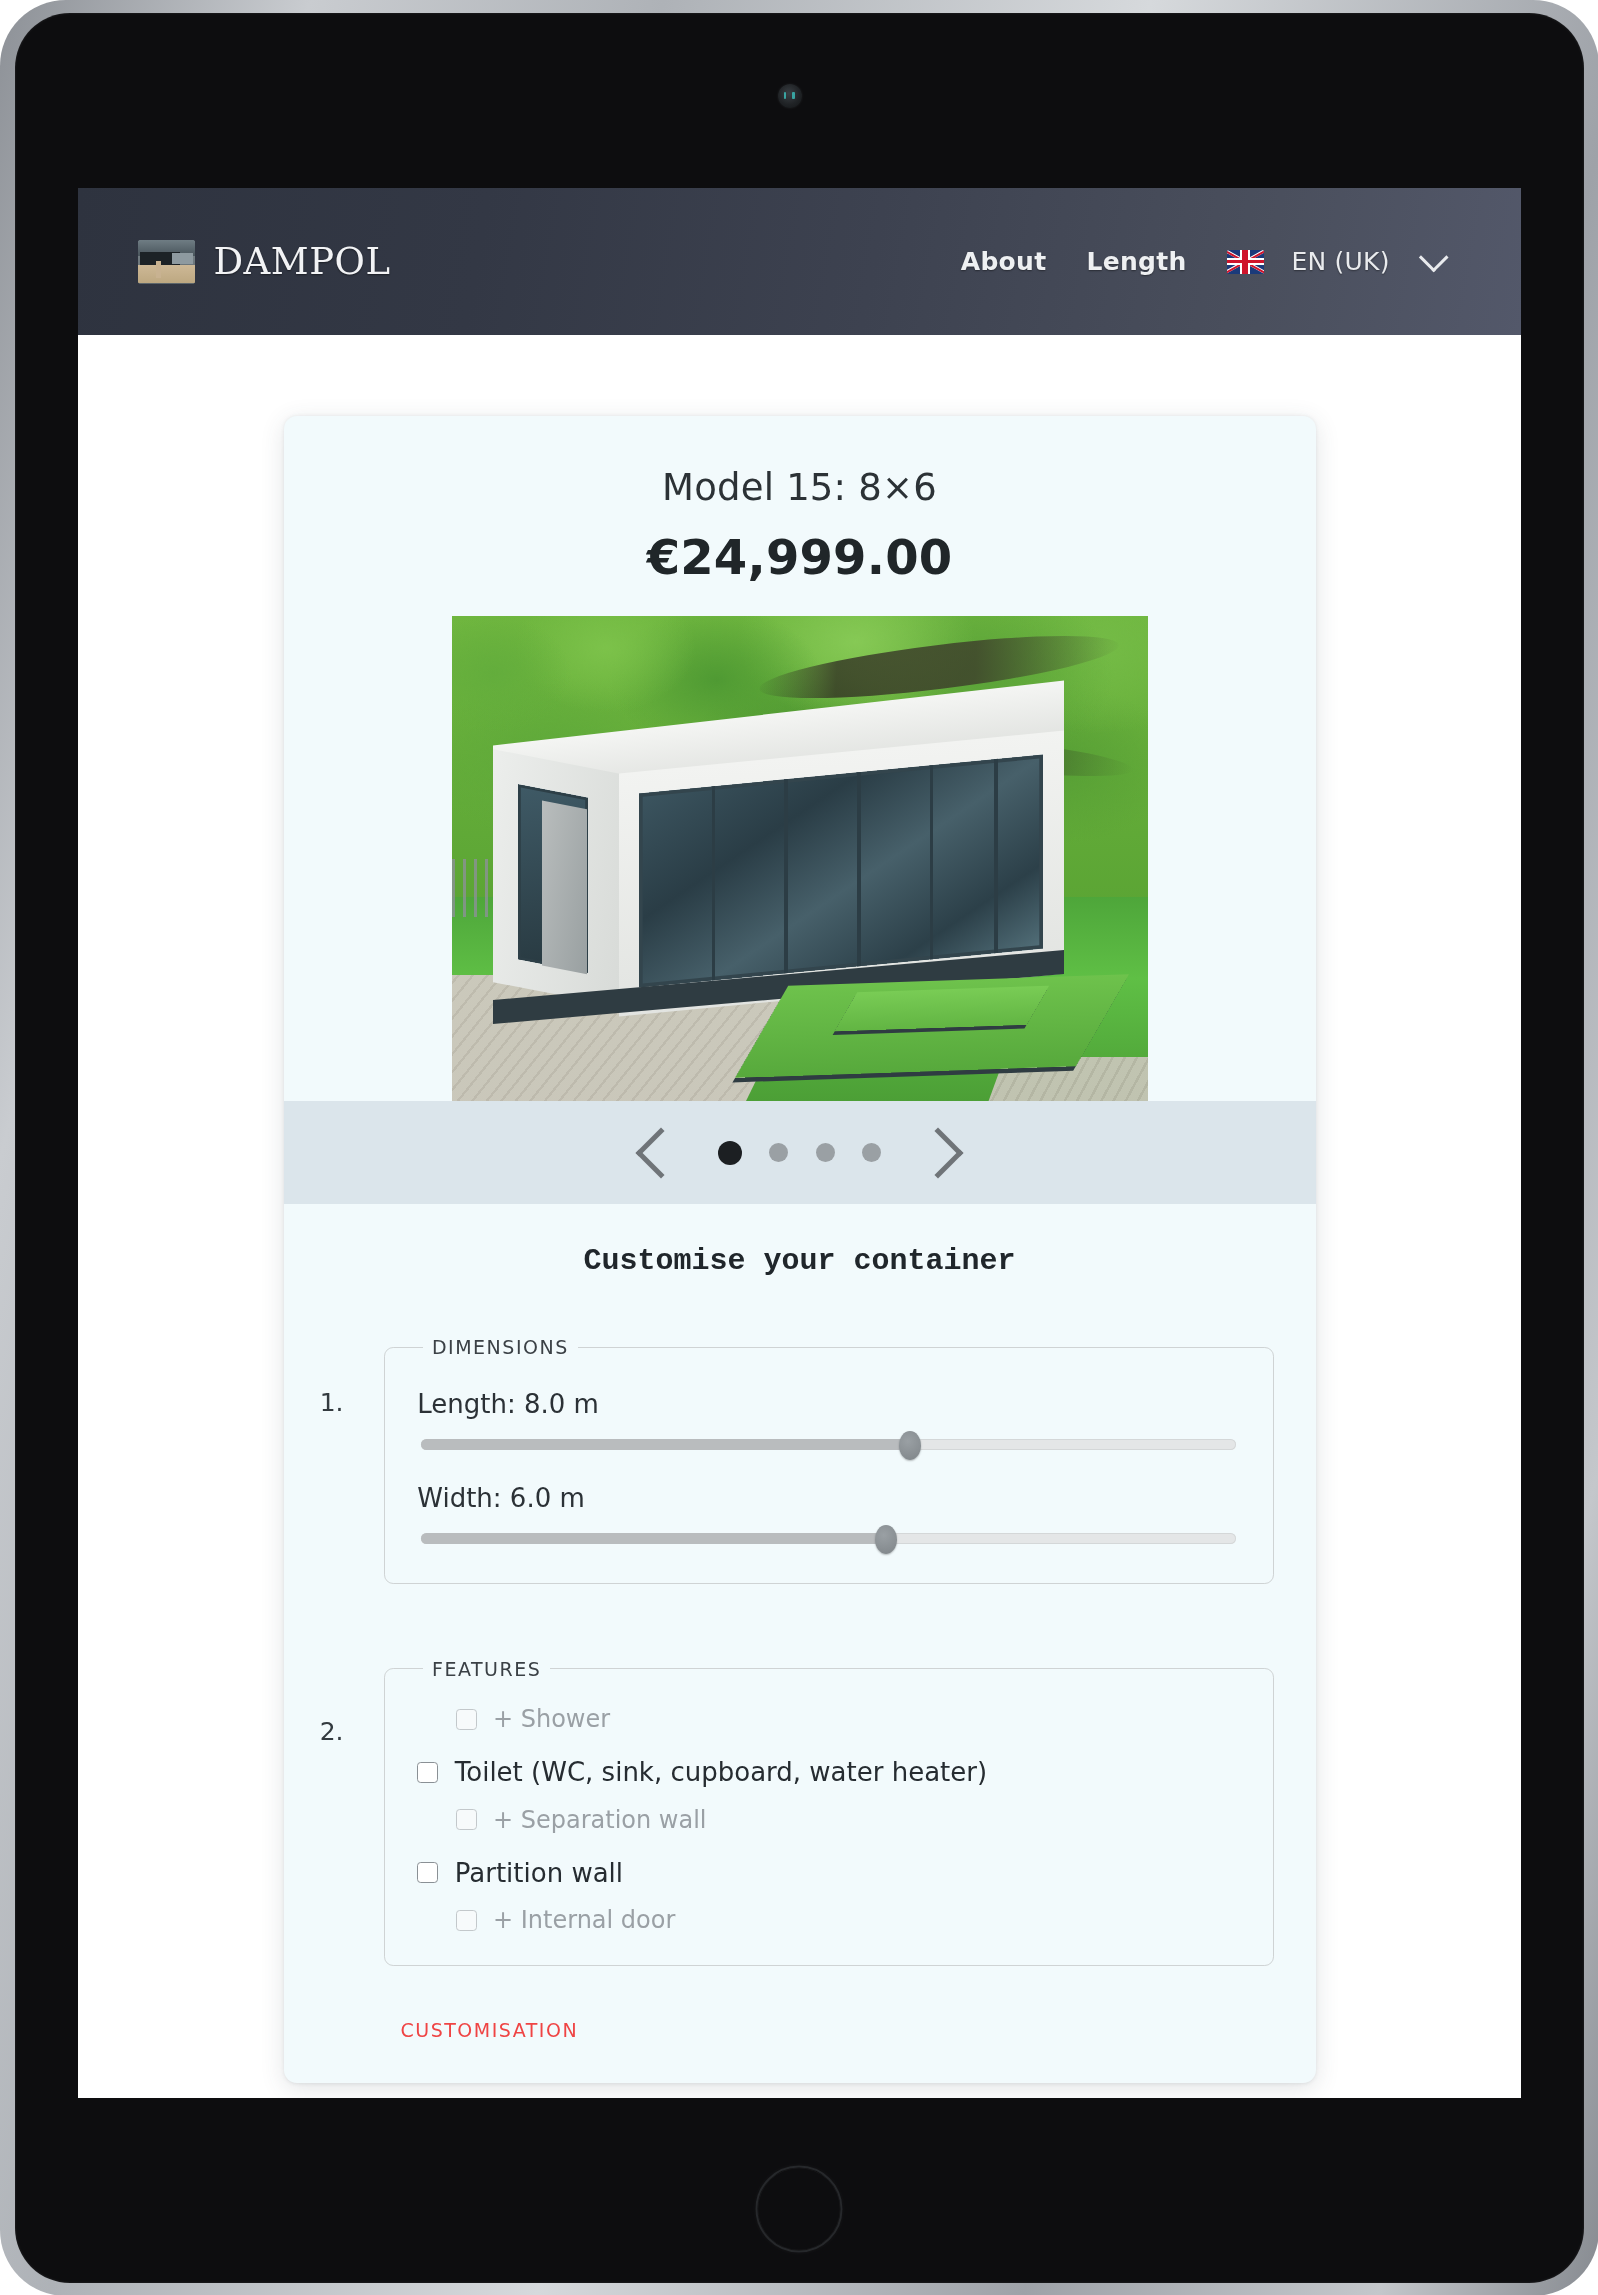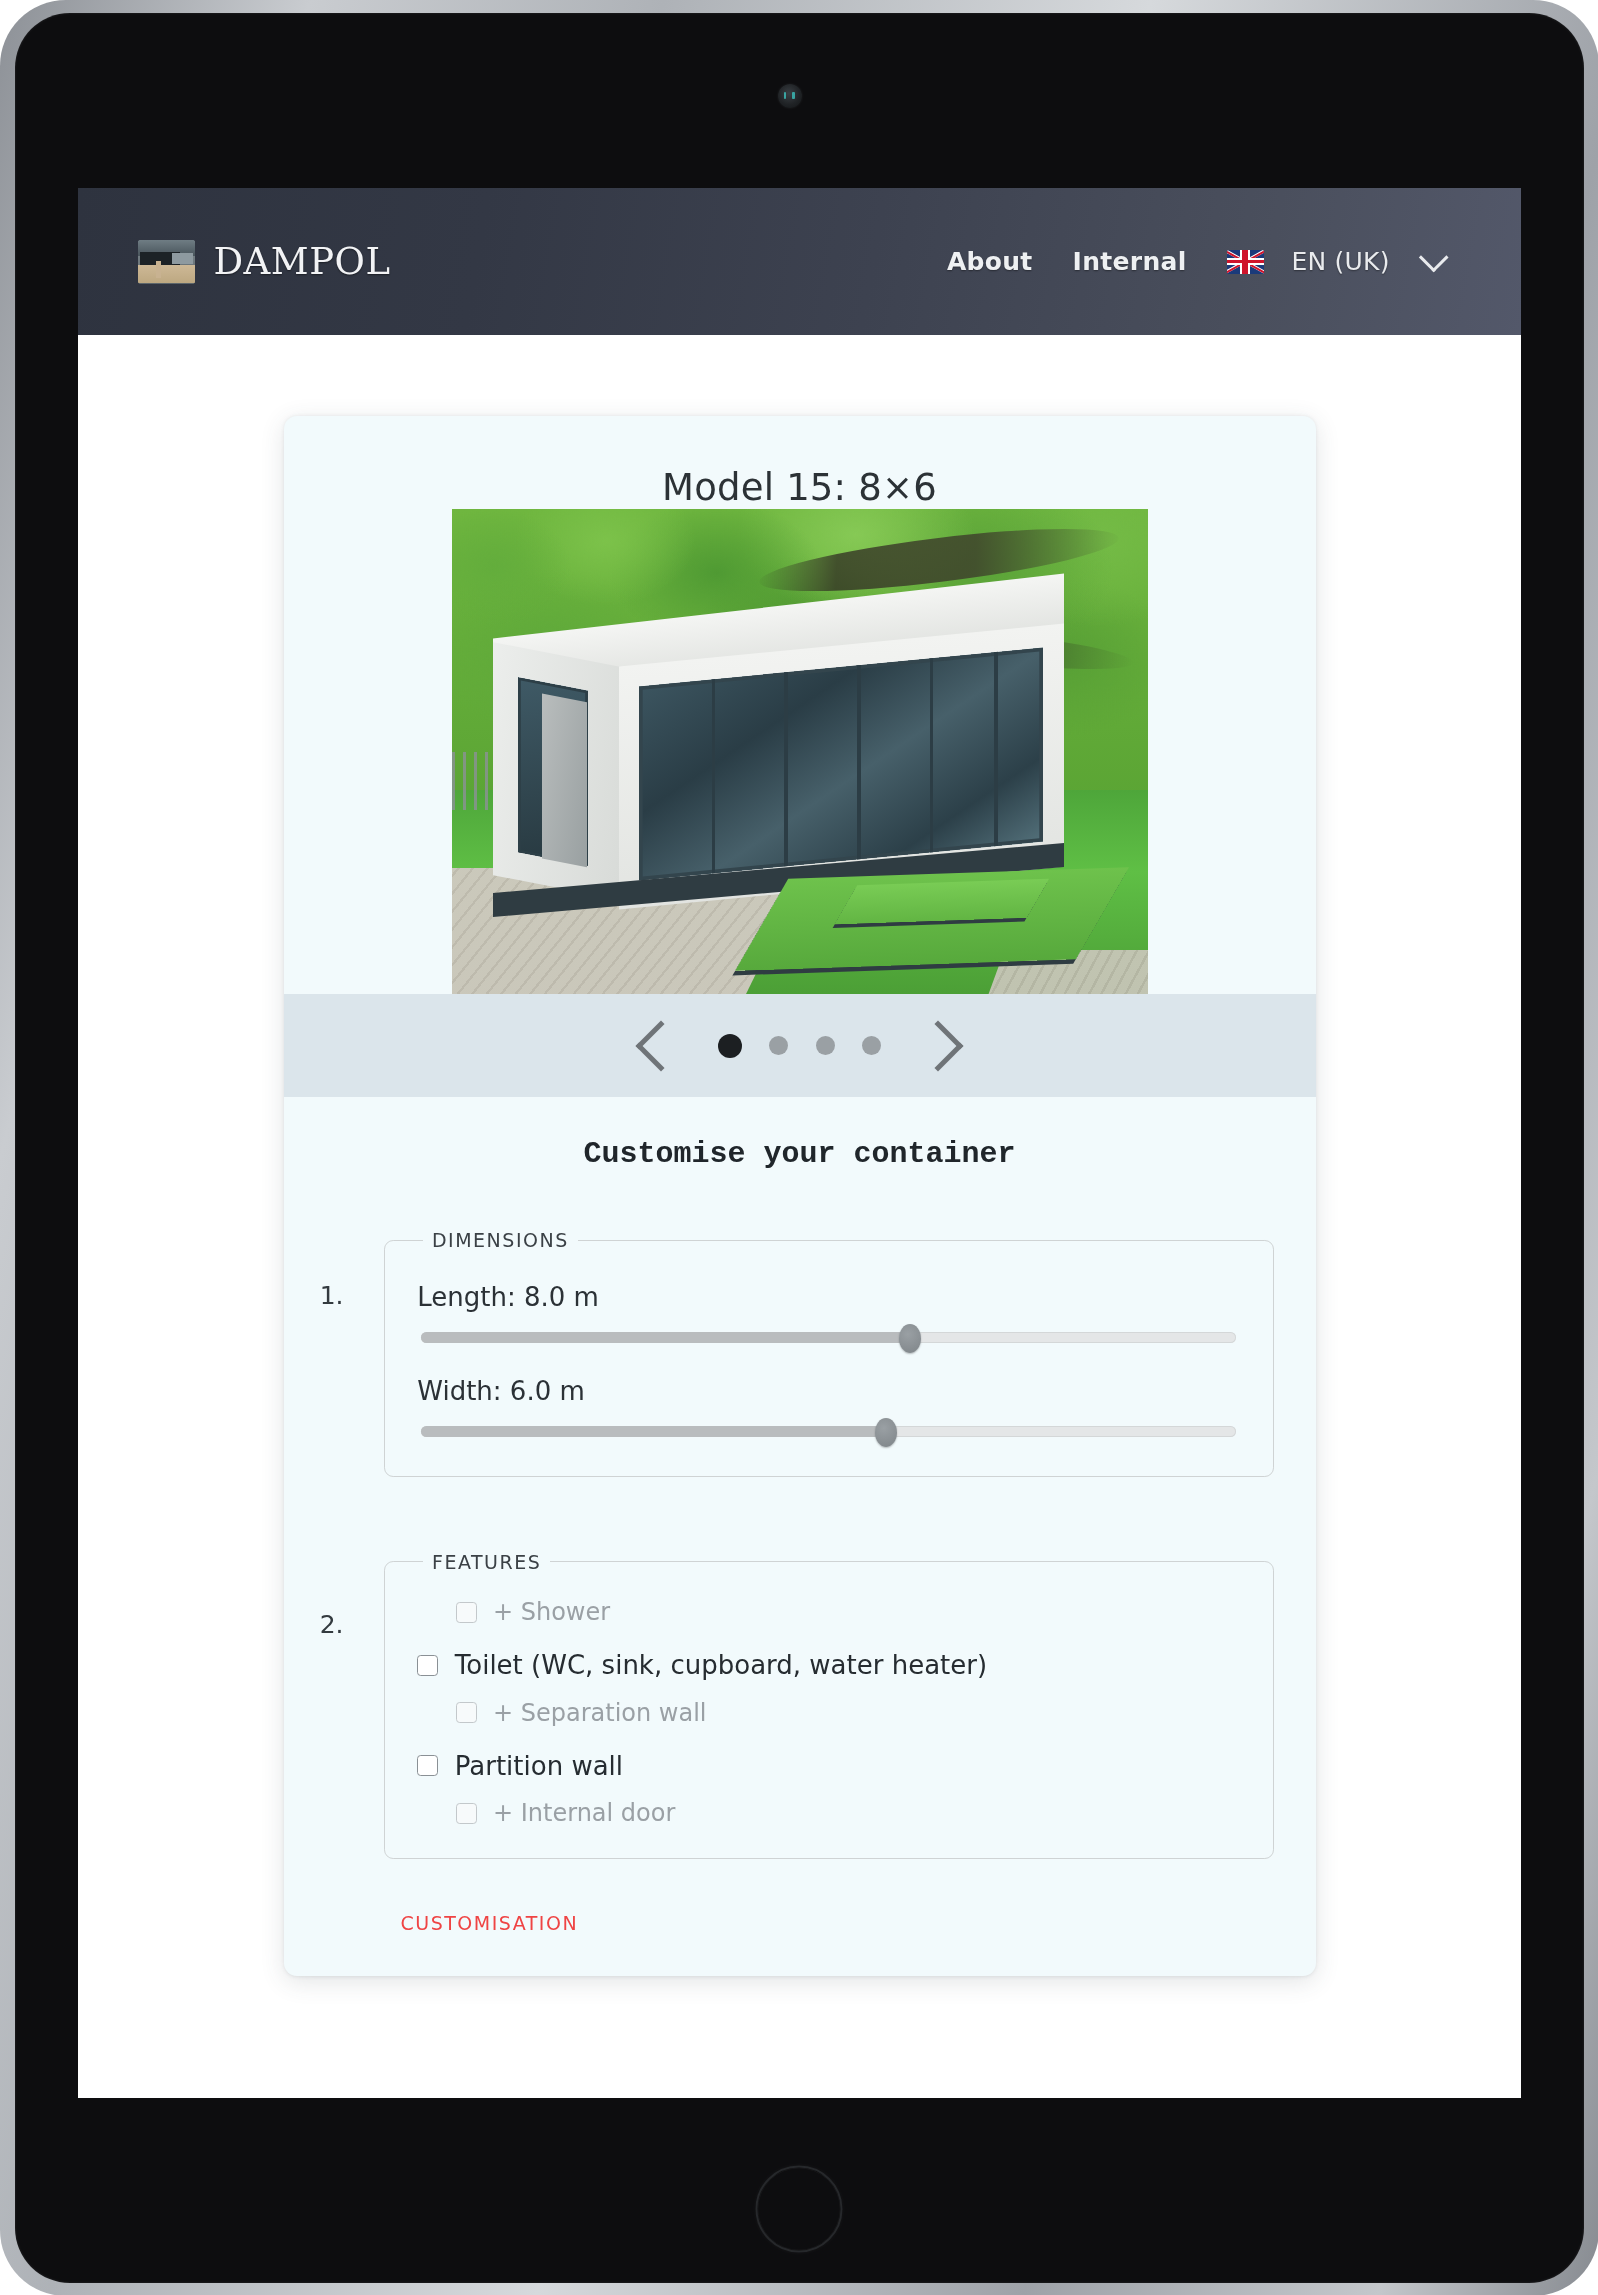--- a/index.html
+++ b/index.html
@@ -304,21 +304,21 @@
           <div class="lg-sky"></div>
             <div class="lg-dark"></div>
           <div class="lg-roof"></div>
             <div class="lg-sand"></div>
             <div class="lg-post"></div>
         </div>
         <div class="brand-name" style="text-transform:uppercase;font-variant:small-caps;">Dampol</div>
       </div>
       <div class="nav">
         <div class="nav-link">About</div>
-        <div class="nav-link">Internal</div>
+        <div class="nav-link">Length</div>
         <div class="lang">
           <div class="flag">
             <div class="d1"></div>
               <div class="d2"></div>
             <div class="d1r"></div>
               <div class="d2r"></div>
             <div class="hw"></div>
               <div class="vw"></div>
             <div class="hr"></div>
               <div class="vr"></div>
@@ -326,20 +326,21 @@
           <div class="lang-label">EN (UK)</div>
           <div class="chev"></div>
         </div>
       </div>
     </div>
 
     <div class="page">
       <div class="card">
 
         <h1 class="product-title">Model 15: 8×6</h1>
+        <div class="product-price">€24,999.00</div>
 
         <div class="photo-wrap">
           <div class="photo">
             <div class="ph-sky"></div>
             <div class="ph-trees"></div>
             <div class="ph-branch"></div>
             <div class="ph-branch2"></div>
             <div class="ph-grass"></div>
             <div class="ph-path"></div>
             <div class="ph-path2"></div>

